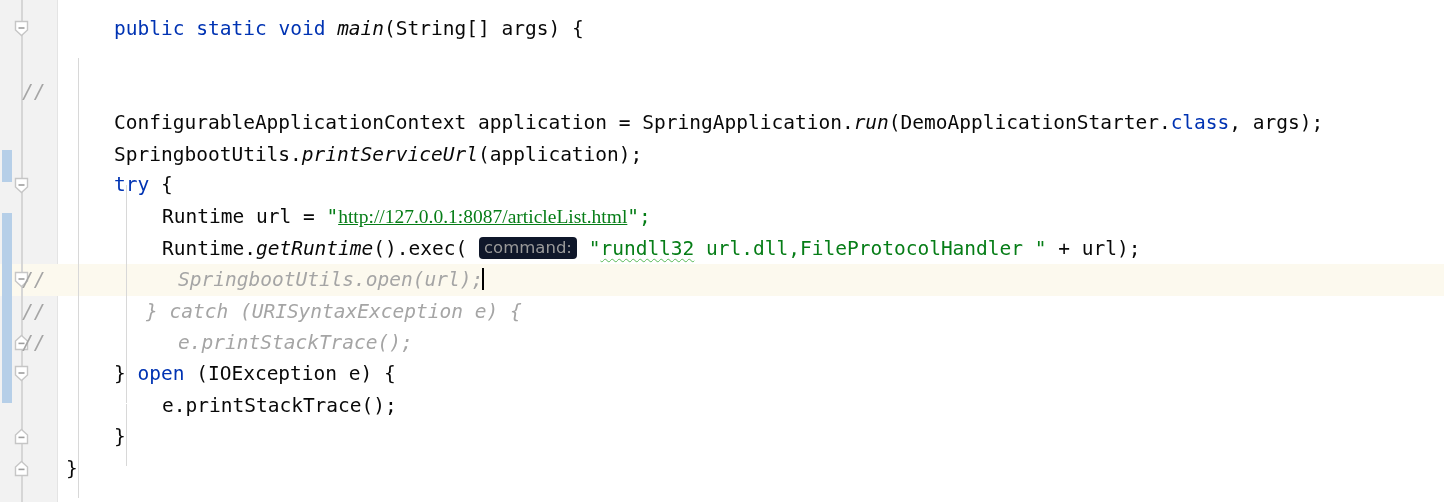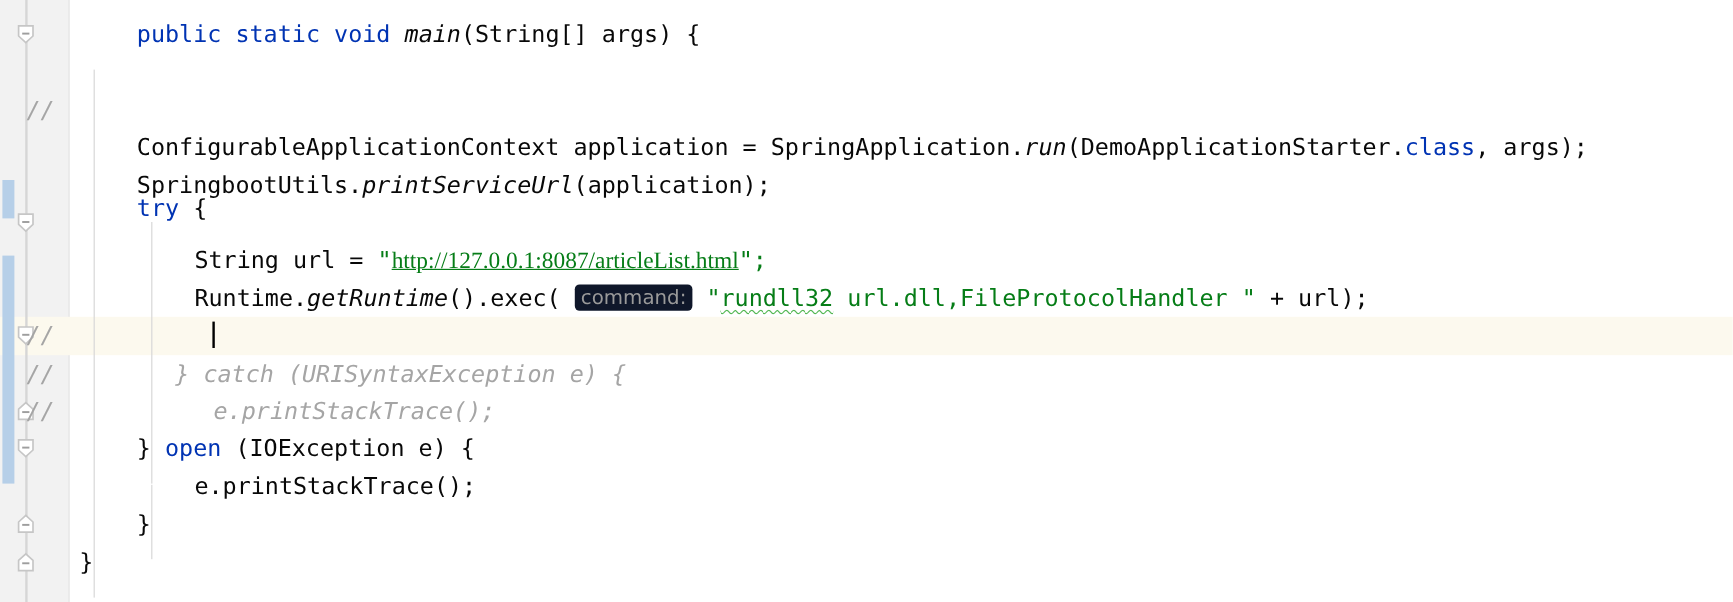--- a/index.html
+++ b/index.html
@@ -215,24 +215,24 @@
       <div class="indent-guide" style="left: 78px; top: 58px; height: 440px;"></div>
       <div class="indent-guide" style="left: 126px; top: 185px; height: 218px;"></div>
       <div class="indent-guide" style="left: 126px; top: 404px; height: 62px;"></div>
     </div>
 
   <div class="code" id="code-lines">
       <div class="line" style="top: 13px;"><span style="padding-left: 56px; display: inline-block;"><span class="kw">public</span><span class="plain"> </span><span class="kw">static</span><span class="plain"> </span><span class="kw">void</span><span class="plain"> </span><span class="mth">main</span><span class="plain">(String[] args) {</span></span></div>
       <div class="line" style="top: 44.4px;"><span style="padding-left: 0px; display: inline-block;"></span></div>
       <div class="line" style="top: 107.2px;"><span style="padding-left: 56px; display: inline-block;"><span class="plain">ConfigurableApplicationContext application = SpringApplication.</span><span class="mth">run</span><span class="plain">(DemoApplicationStarter.</span><span class="kw">class</span><span class="plain">, args);</span></span></div>
       <div class="line" style="top: 138.6px;"><span style="padding-left: 56px; display: inline-block;"><span class="plain">SpringbootUtils.</span><span class="mth">printServiceUrl</span><span class="plain">(application);</span></span></div>
-      <div class="line" style="top: 158px;"><span style="padding-left: 56px; display: inline-block;"><span class="kw">try</span><span class="plain"> {</span></span></div>
-      <div class="line" style="top: 201.4px;"><span style="padding-left: 104px; display: inline-block;"><span class="plain">String url = </span><span class="str">"</span><span class="link">http://127.0.0.1:8087/articleList.html</span><span class="str">";</span></span></div>
+      <div class="line" style="top: 169px;"><span style="padding-left: 56px; display: inline-block;"><span class="kw">try</span><span class="plain"> {</span></span></div>
+      <div class="line" style="top: 201.4px;"><span style="padding-left: 104px; display: inline-block;"><span class="plain">Runtime url = </span><span class="str">"</span><span class="link">http://127.0.0.1:8087/articleList.html</span><span class="str">";</span></span></div>
       <div class="line" style="top: 232.8px;"><span style="padding-left: 104px; display: inline-block;"><span class="plain">Runtime.</span><span class="mth">getRuntime</span><span class="plain">().exec(</span><span class="plain"> </span><span class="hint">command:</span><span class="plain"> </span><span class="str">"</span><span class="str typo">rundll32</span><span class="str"> url.dll,FileProtocolHandler "</span><span class="plain"> + url);</span></span></div>
-      <div class="line" style="top: 264.2px;"><span style="padding-left: 120px; display: inline-block;"><span class="caret"></span></span></div>
+      <div class="line" style="top: 264.2px;"><span style="padding-left: 120px; display: inline-block;"><span class="cmt">SpringbootUtils.open(url);</span><span class="caret"></span></span></div>
       <div class="line" style="top: 295.6px;"><span style="padding-left: 88px; display: inline-block; text-align: center;"><span class="cmt">} catch (URISyntaxException e) {</span></span></div>
       <div class="line" style="top: 327px;"><span style="padding-left: 120px; display: inline-block;"><span class="cmt">e.printStackTrace();</span></span></div>
       <div class="line" style="top: 358.4px;"><span style="padding-left: 56px; display: inline-block;"><span class="plain">} </span><span class="kw">open</span><span class="plain"> (IOException e) {</span></span></div>
       <div class="line" style="top: 389.8px;"><span style="padding-left: 104px; display: inline-block;"><span class="plain">e.printStackTrace();</span></span></div>
       <div class="line" style="top: 421.2px;"><span style="padding-left: 56px; display: inline-block;"><span class="plain">}</span></span></div>
       <div class="line" style="top: 452.6px;"><span style="padding-left: 8px; display: inline-block;"><span class="plain">}</span></span></div>
     </div>
 
 </div>
 

